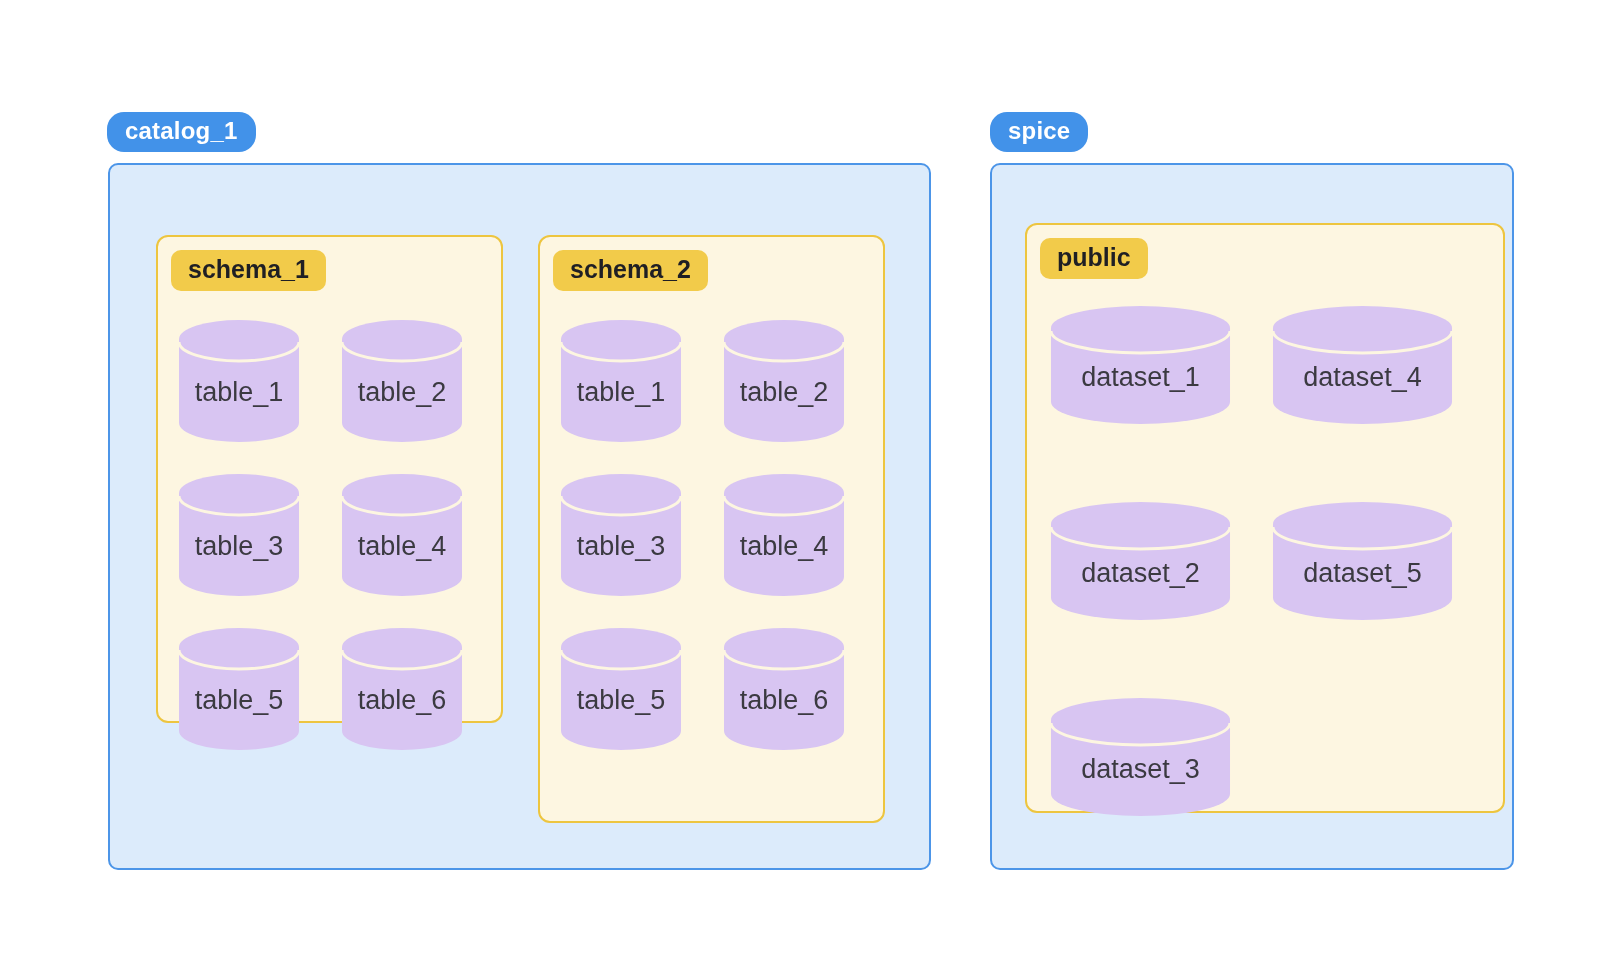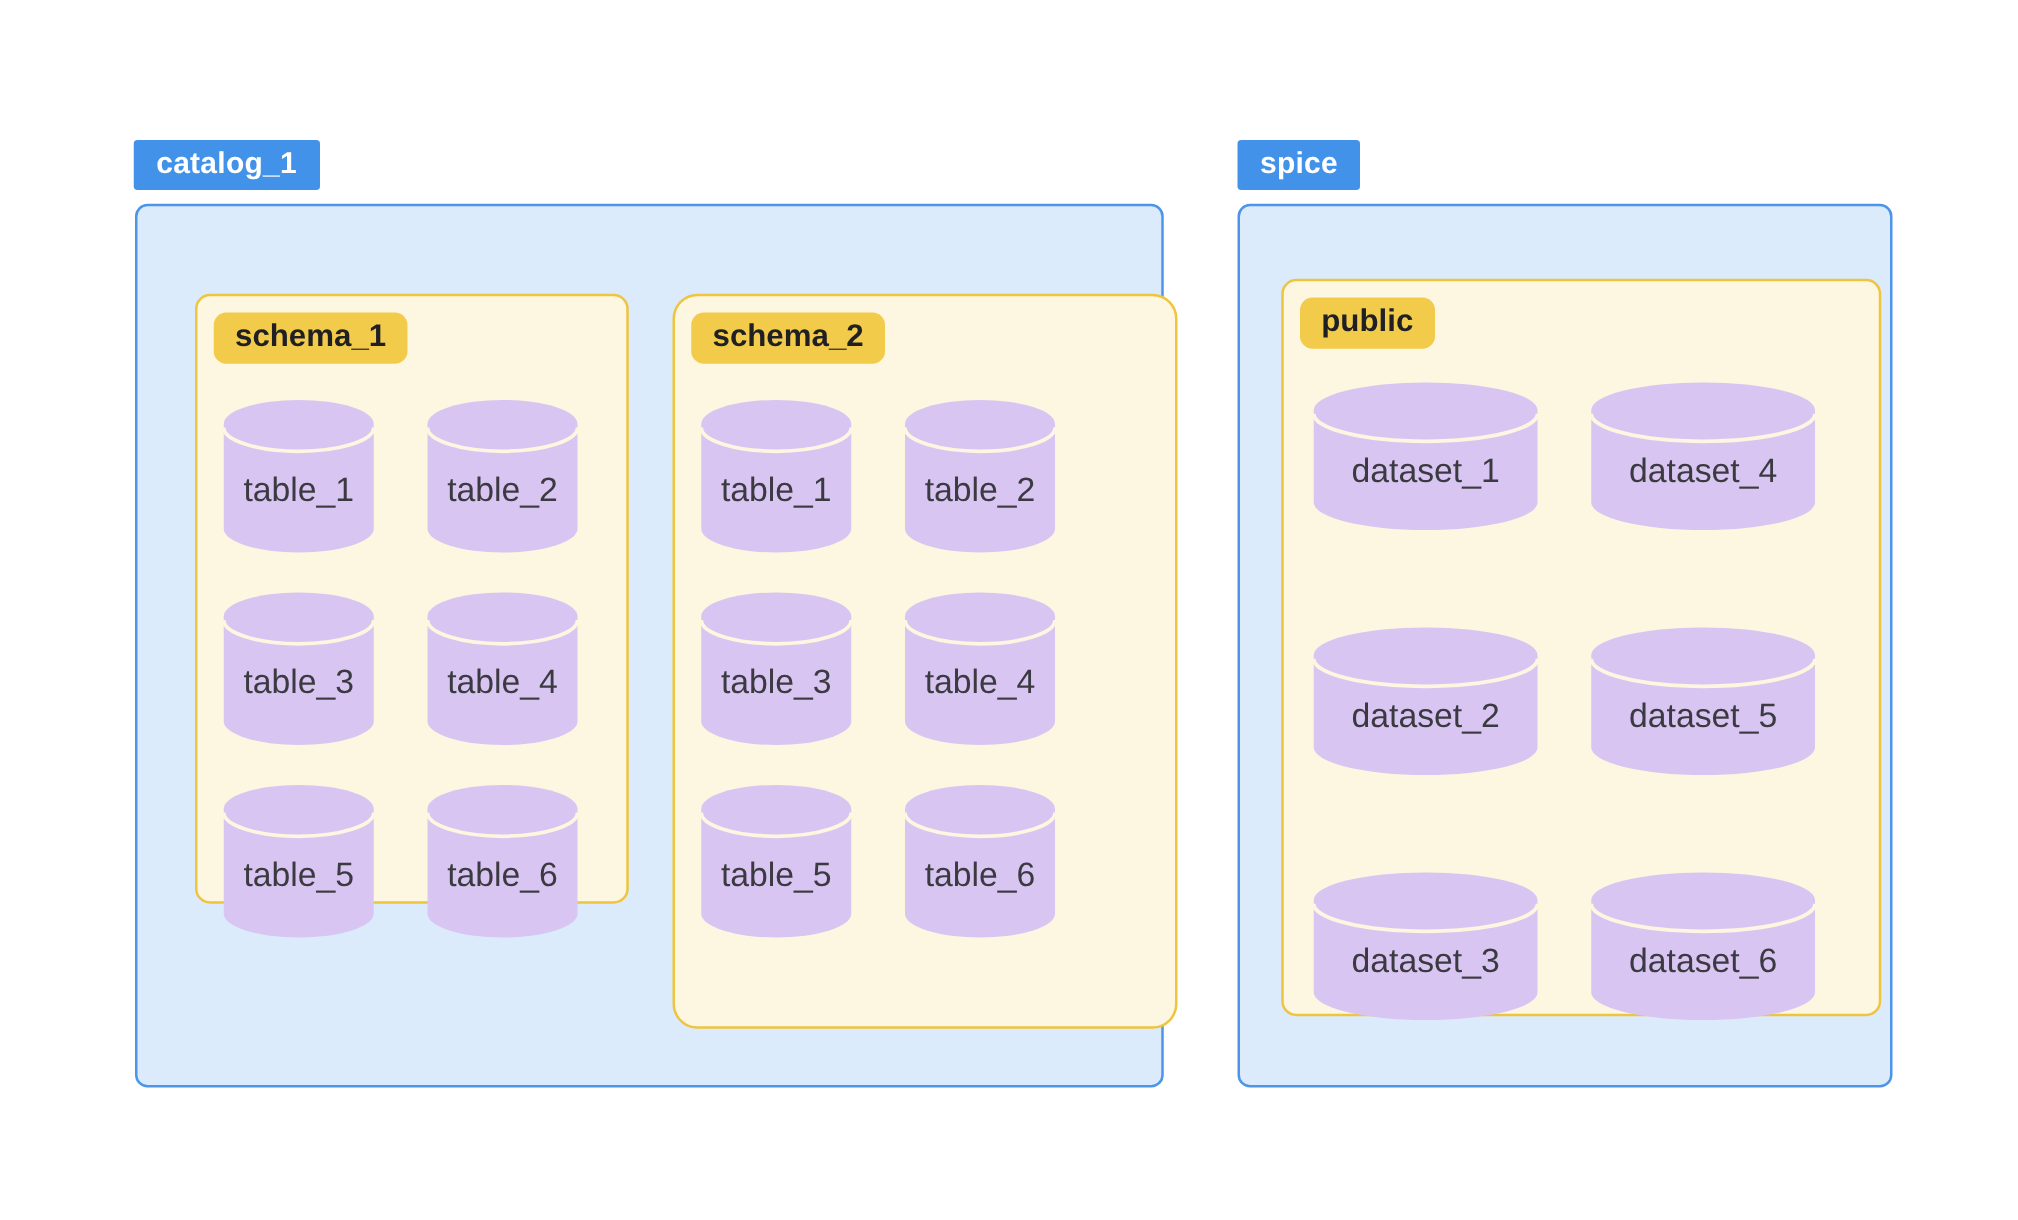--- a/index.html
+++ b/index.html
@@ -18,21 +18,21 @@
 
   
   .badge-blue {
     position: absolute;
     background: var(--badge-blue, #4292e9);
     color: var(--badge-blue-text, #ffffff);
     font-size: 24px;
     font-weight: 600;
     line-height: 1;
     padding: 7px 18px 9px;
-    border-radius: 3px;
+    border-radius: 17px;
     letter-spacing: 0.2px;
   }
 
   
   .container-blue {
     position: absolute;
     background: var(--container-blue-bg, #dcebfb);
     border: 2px solid var(--container-blue-border, #4c95e8);
     border-radius: 10px;
     box-sizing: border-box;
@@ -162,21 +162,21 @@
       <div class="cyl">
         <svg viewBox="0 0 126 126" preserveAspectRatio="none">
           <path class="cyl-fill" d="M3,21 A60,19 0 0 1 123,21 V105 A60,19 0 0 1 3,105 Z"></path>
           <path class="cyl-line" d="M3,24 A60,19 0 0 0 123,24"></path>
         </svg>
         <span class="cyl-label">table_6</span>
       </div>
     </div>
   </div>
 
-  <div class="box-cream" style="left:538px; top:235px; width:404px; height:588px;border-radius:20px;">
+  <div class="box-cream" style="left:538px; top:235px; width:347px; height:588px;">
     <div class="badge-yellow">schema_2</div>
     <div class="cyl-grid grid-schema">
       <div class="cyl">
         <svg viewBox="0 0 126 126" preserveAspectRatio="none">
           <path class="cyl-fill" d="M3,21 A60,19 0 0 1 123,21 V105 A60,19 0 0 1 3,105 Z"></path>
           <path class="cyl-line" d="M3,24 A60,19 0 0 0 123,24"></path>
         </svg>
         <span class="cyl-label">table_1</span>
       </div>
       <div class="cyl">
@@ -252,23 +252,16 @@
         </svg>
         <span class="cyl-label">dataset_5</span>
       </div>
       <div class="cyl">
         <svg viewBox="0 0 186 124" preserveAspectRatio="none">
           <path class="cyl-fill" d="M3,24 A90,22 0 0 1 183,24 V98 A90,22 0 0 1 3,98 Z"></path>
           <path class="cyl-line" d="M3,27 A90,22 0 0 0 183,27"></path>
         </svg>
         <span class="cyl-label">dataset_3</span>
       </div>
-      <div class="cyl">
-        <svg viewBox="0 0 186 124" preserveAspectRatio="none">
-          <path class="cyl-fill" d="M3,24 A90,22 0 0 1 183,24 V98 A90,22 0 0 1 3,98 Z"></path>
-          <path class="cyl-line" d="M3,27 A90,22 0 0 0 183,27"></path>
-        </svg>
-        <span class="cyl-label">dataset_6</span>
-      </div>
     </div>
   </div>
 
 </div>
 
 </body></html>

